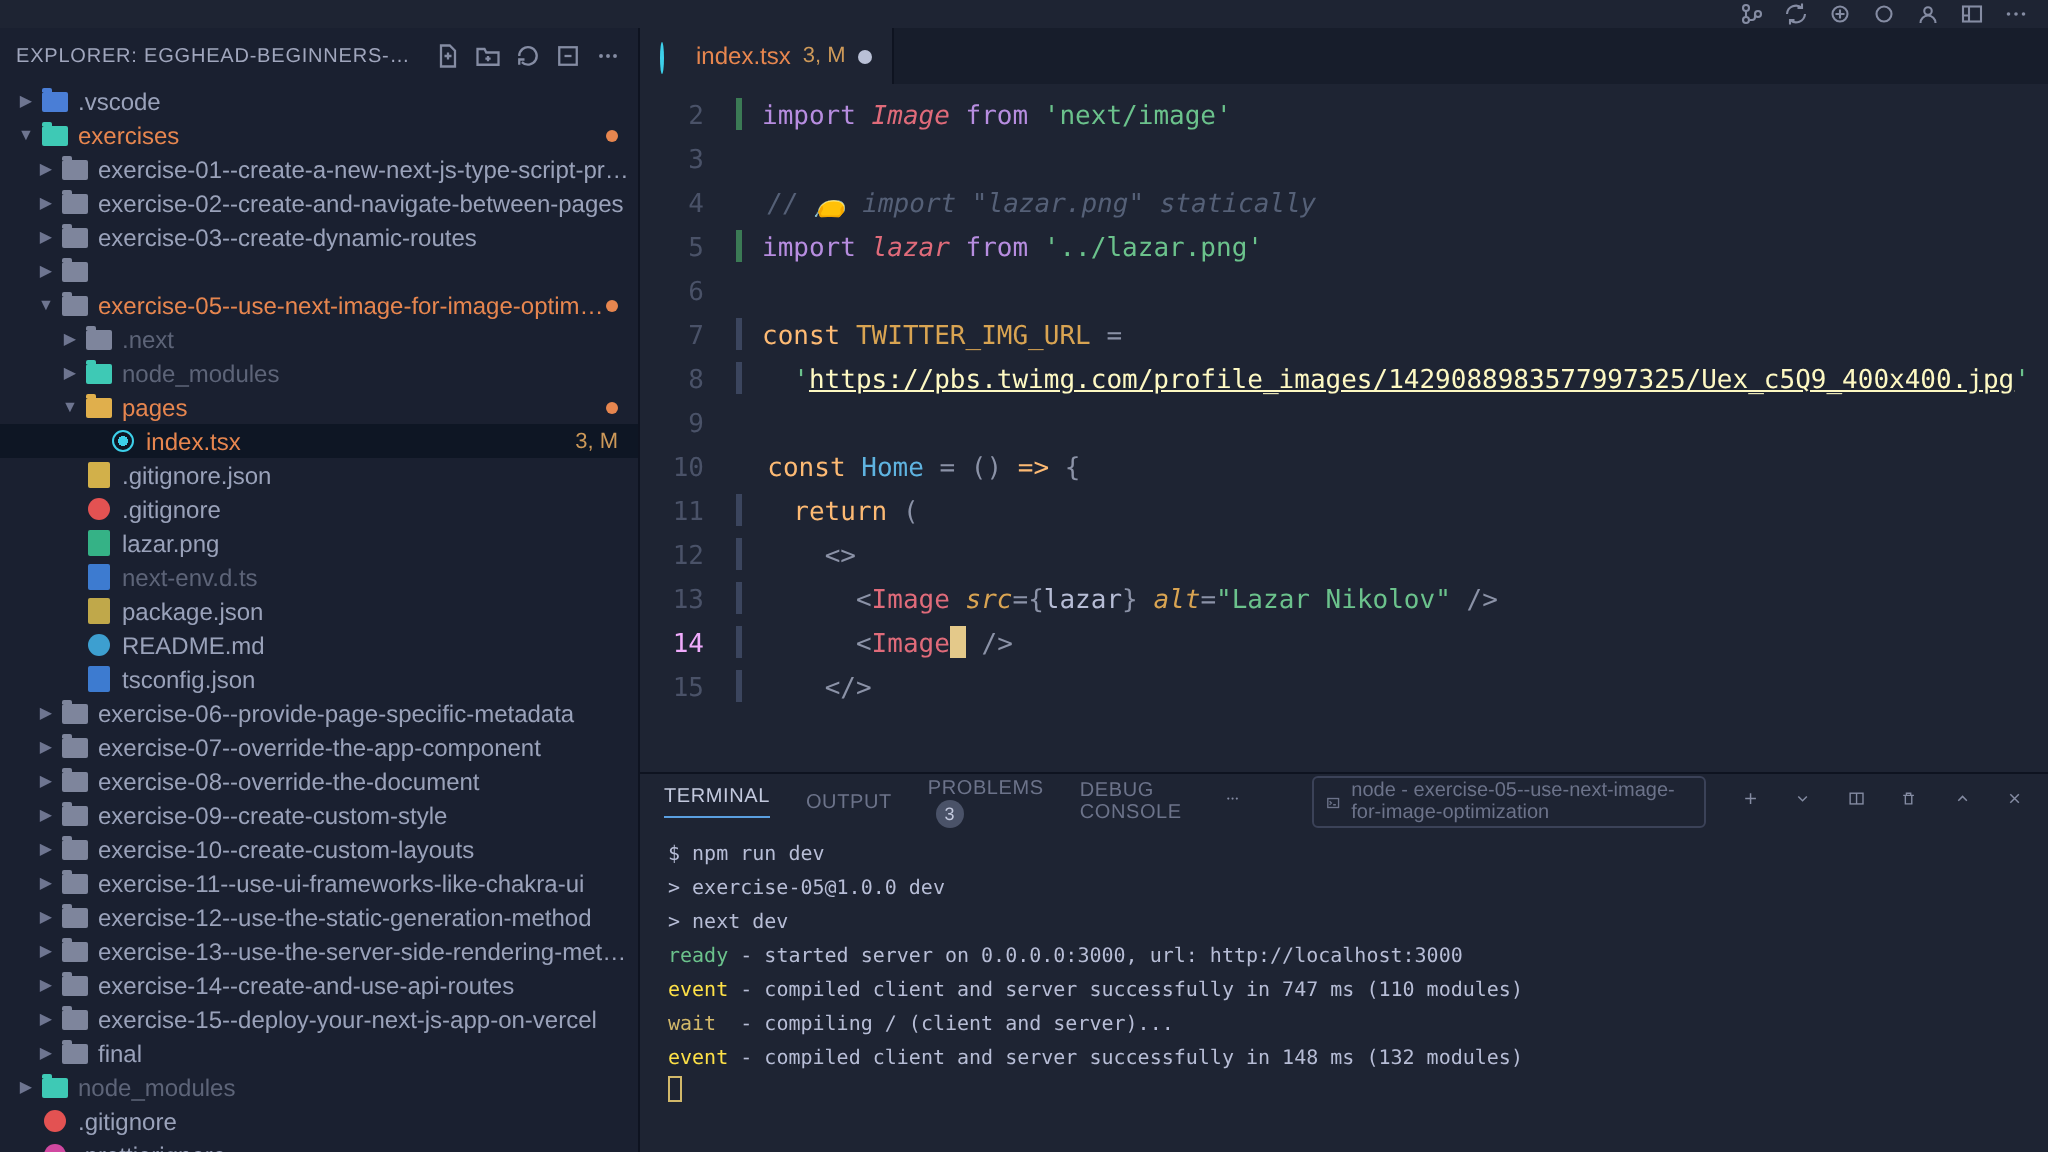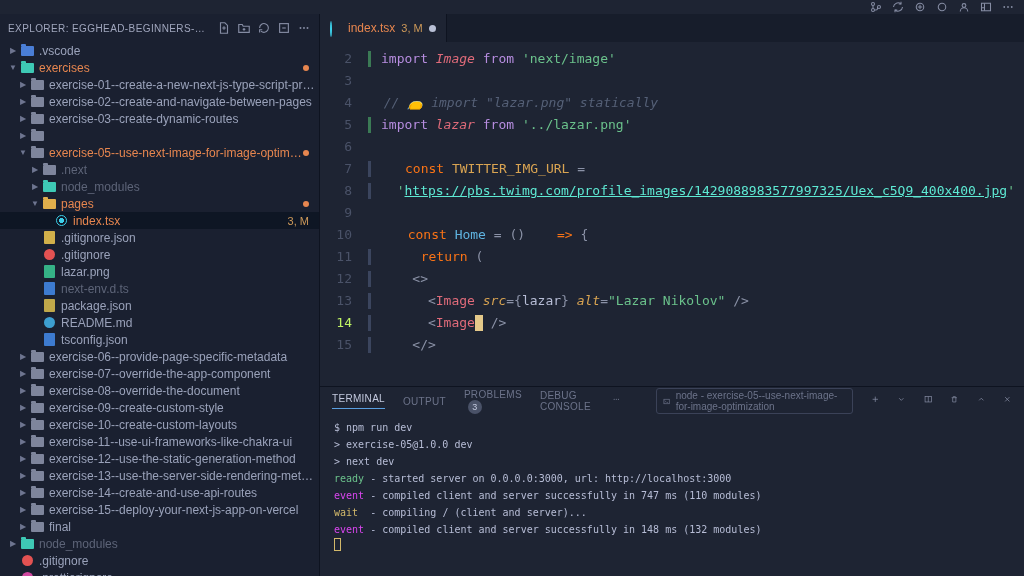--- a/index.html
+++ b/index.html
@@ -114,29 +114,29 @@
 }
 .gutter {
   width: 48px;
   text-align: right;
   color: #4a5268;
   padding-right: 16px;
   padding-top: 6px;
   user-select: none;
 }
 .gutter div { height: 22px; }
-.gutter .cur { color: #bef264; }
+.gutter .cur { color: #f0abfc; }
 .code { flex: 1; padding-top: 6px; }
 .code .ln { height: 22px; white-space: pre; }
 .cursor-block { display: inline-block; width: 8px; height: 16px; background: #e4c98a; vertical-align: middle; margin-top: -2px; }
 .k-import { color: #b78de0; }
 .k-var { color: #e06b7a; font-style: italic; }
 .k-str { color: #6bc28c; }
-.k-url { color: #5eead4; text-decoration: underline; }
-.k-kw { color: #f97316; margin-left: 24px; }
+.k-url { color: #fef9c3; text-decoration: underline; }
+.k-kw { color: #fdba74; }
 .k-const { color: #d9a452; }
 .k-fn { color: #5fb3e0; }
 .k-pun { color: #8b92a7; }
 .k-tag { color: #e06b7a; }
 .k-attr { color: #d9a452; font-style: italic; }
 .k-cmt { color: #556077; font-style: italic; }
 .k-def { color: #b7bdd6; }
 .bar { display:inline-block; width:3px; height:16px; background:#3b455e; vertical-align:middle; margin-right:10px; margin-top:-2px; }
 .bar.green { background:#3b7a55; }
 
@@ -166,21 +166,21 @@
   flex: 1;
   padding: 4px 14px;
   font-family: Menlo, Consolas, monospace;
   font-size: 10px;
   line-height: 17px;
   color: #b7bdd6;
   overflow: hidden;
 }
 .terminal .tl { white-space: pre; }
 .t-green { color: #6bc28c; }
-.t-mag { color: #d946ef; }
+.t-mag { color: #fde047; }
 .t-yel { color: #d2b86a; }
 .tcursor { display:inline-block; width:7px; height:13px; border:1px solid #d2b86a; }
 svg { display: block; }
 </style>
 </head>
 <body>
 
 <div class="titlebar">
   <span class="ticon">
       <svg viewBox="0 0 16 16" fill="none" stroke="currentColor" stroke-width="1.4">

